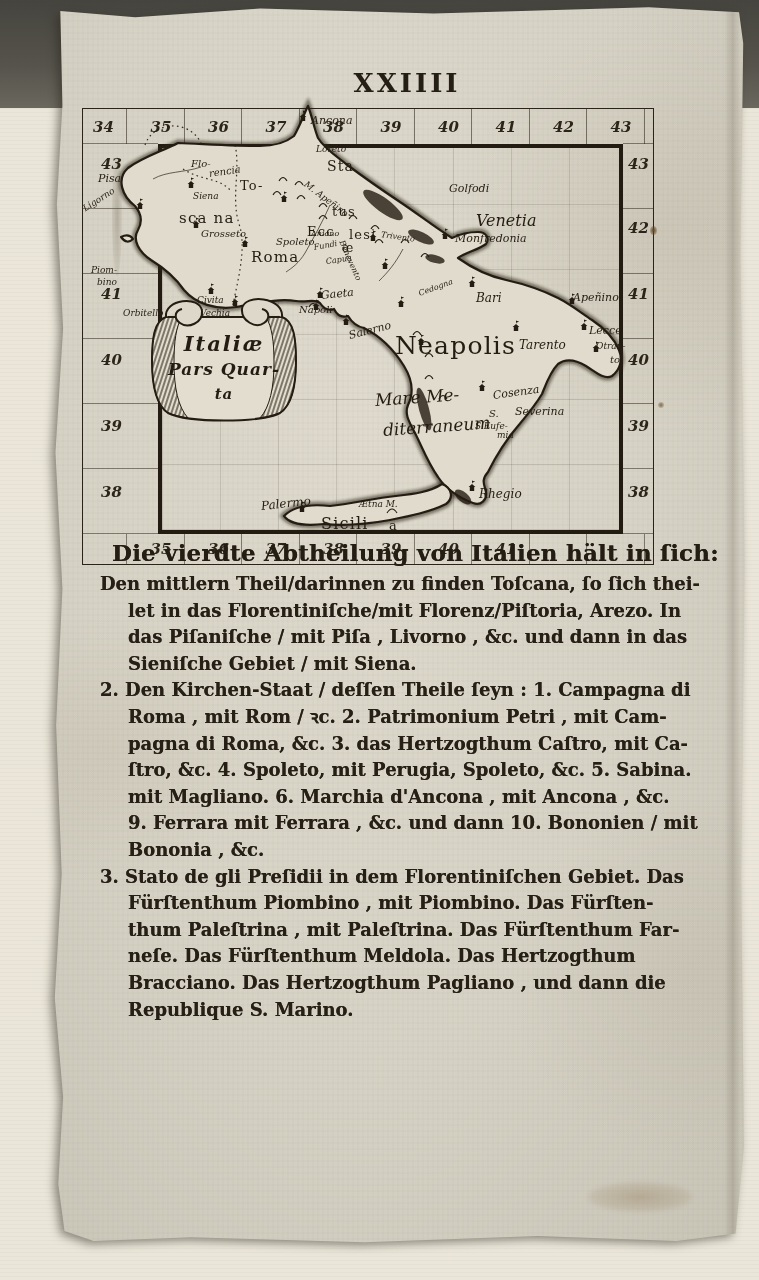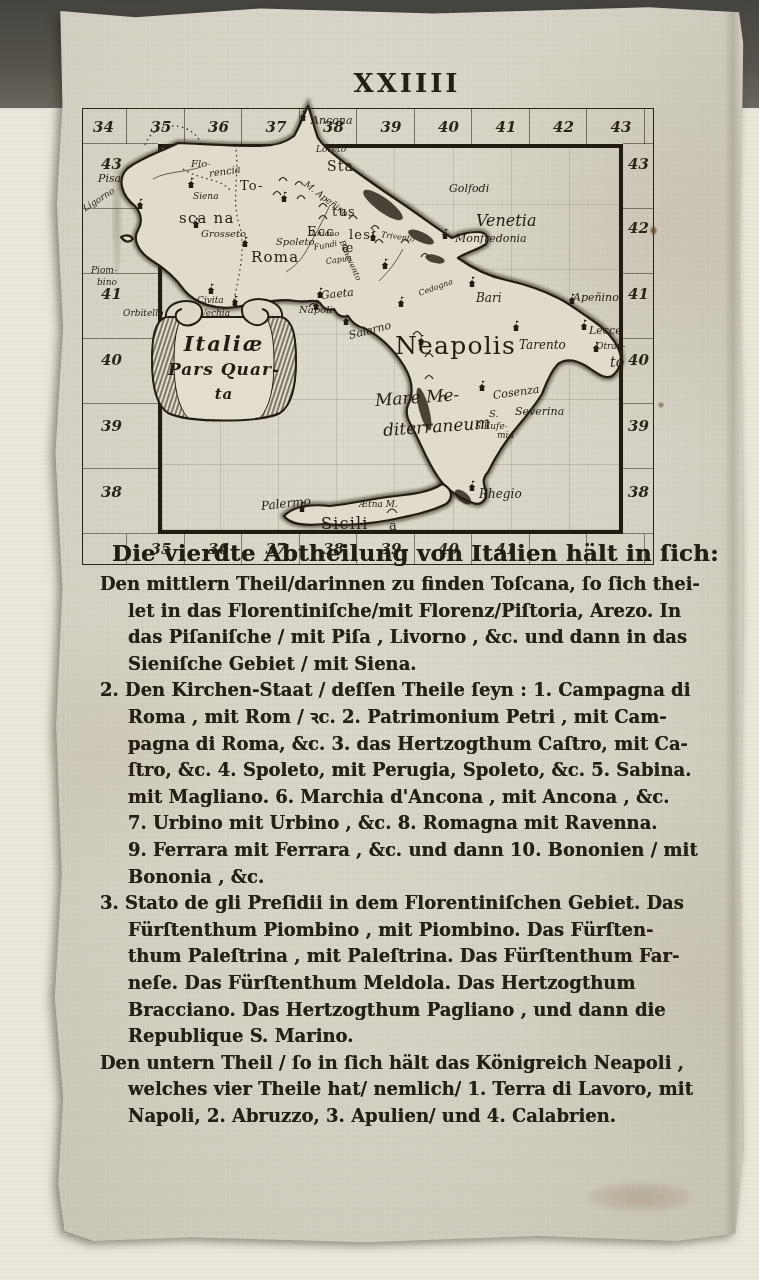--- a/index.html
+++ b/index.html
@@ -261,21 +261,21 @@
           <span class="lbl it" style="left: 222px; top: 70px; font-size: 9px; transform: rotate(37deg);">M. Apeñino</span>
           <span class="lbl it" style="left: 298px; top: 122px; font-size: 8px; transform: rotate(8deg);">Trivento</span>
           <span class="lbl it" style="left: 366px; top: 74px; font-size: 11px;">Golfodi</span>
           <span class="lbl it" style="left: 393px; top: 104px; font-size: 16px;">Venetia</span>
           <span class="lbl it" style="left: 372px; top: 124px; font-size: 11px;">Monfredonia</span>
           <span class="lbl it" style="left: 336px; top: 181px; font-size: 8px; transform: rotate(-20deg);">Cedogna</span>
           <span class="lbl it" style="left: 393px; top: 183px; font-size: 12px;">Bari</span>
           <span class="lbl it" style="left: 490px; top: 183px; font-size: 11px;">Apeñino</span>
           <span class="lbl it" style="left: 506px; top: 216px; font-size: 11px;">Lecce</span>
           <span class="lbl it" style="left: 513px; top: 233px; font-size: 9px;">Otran-</span>
-          <span class="lbl it" style="left: 527px; top: 246px; font-size: 14px;">to</span>
+          <span class="lbl it" style="left: 527px; top: 246px; font-size: 10px;">to</span>
           <span class="lbl it" style="left: 436px; top: 230px; font-size: 12px;">Tarento</span>
           <span class="lbl it" style="left: 410px; top: 281px; font-size: 11px; transform: rotate(-8deg);">Cosenza</span>
           <span class="lbl it" style="left: 406px; top: 300px; font-size: 10px;">S.</span>
           <span class="lbl it" style="left: 432px; top: 297px; font-size: 11px;">Severina</span>
           <span class="lbl it" style="left: 392px; top: 313px; font-size: 9px;">S.Eufe-</span>
           <span class="lbl it" style="left: 414px; top: 322px; font-size: 9px;">mia</span>
           <span class="lbl it" style="left: 396px; top: 379px; font-size: 12px;">Rhegio</span>
           <span class="lbl it" style="left: 178px; top: 391px; font-size: 12px; transform: rotate(-6deg);">Palermo</span>
           <span class="lbl rm" style="left: 238px; top: 407px; font-size: 16px;">Sicili</span>
           <span class="lbl rm" style="left: 306px; top: 410px; font-size: 13px;">a</span>
@@ -311,37 +311,31 @@
             <div class="tline">let in das Florentiniſche/mit Florenz/Piſtoria, Arezo. In</div>
             <div class="tline">das Piſaniſche / mit Piſa , Livorno , &amp;c. und dann in das</div>
             <div class="tline">Sieniſche Gebiet / mit Siena.</div>
           </div>
           <div class="para">
             <div class="tline first">2. Den Kirchen-Staat / deſſen Theile ſeyn : 1. Campagna di</div>
             <div class="tline">Roma , mit Rom / ꝛc. 2. Patrimonium Petri , mit Cam-</div>
             <div class="tline">pagna di Roma, &amp;c. 3. das Hertzogthum Caſtro, mit Ca-</div>
             <div class="tline">ſtro, &amp;c. 4. Spoleto, mit Perugia, Spoleto, &amp;c. 5. Sabina.</div>
             <div class="tline">mit Magliano. 6. Marchia d'Ancona , mit Ancona , &amp;c.</div>
-            <div class="tline">7. Urbino mit Urbino , &amp;c. 8. Romagna mit Ravenna.</div>
             <div class="tline">9. Ferrara mit Ferrara , &amp;c. und dann 10. Bononien / mit</div>
             <div class="tline">Bononia , &amp;c.</div>
           </div>
           <div class="para">
             <div class="tline first">3. Stato de gli Preſidii in dem Florentiniſchen Gebiet. Das</div>
             <div class="tline">Fürſtenthum Piombino , mit Piombino. Das Fürſten-</div>
             <div class="tline">thum Paleſtrina , mit Paleſtrina. Das Fürſtenthum Far-</div>
             <div class="tline">neſe. Das Fürſtenthum Meldola. Das Hertzogthum</div>
             <div class="tline">Bracciano. Das Hertzogthum Pagliano , und dann die</div>
             <div class="tline">Republique S. Marino.</div>
           </div>
-          <div class="para">
-            <div class="tline first">Den untern Theil / ſo in ſich hält das Königreich Neapoli ,</div>
-            <div class="tline">welches vier Theile hat/ nemlich/ 1. Terra di Lavoro, mit</div>
-            <div class="tline">Napoli, 2. Abruzzo, 3. Apulien/ und 4. Calabrien.</div>
-          </div>
         </div>
   </div>
 
   <div class="crease"></div>
   <div class="stain s1"></div>
   <div class="stain s2"></div>
   <div class="stain s3"></div>
   <div class="stain s4"></div>
 
 </div>

